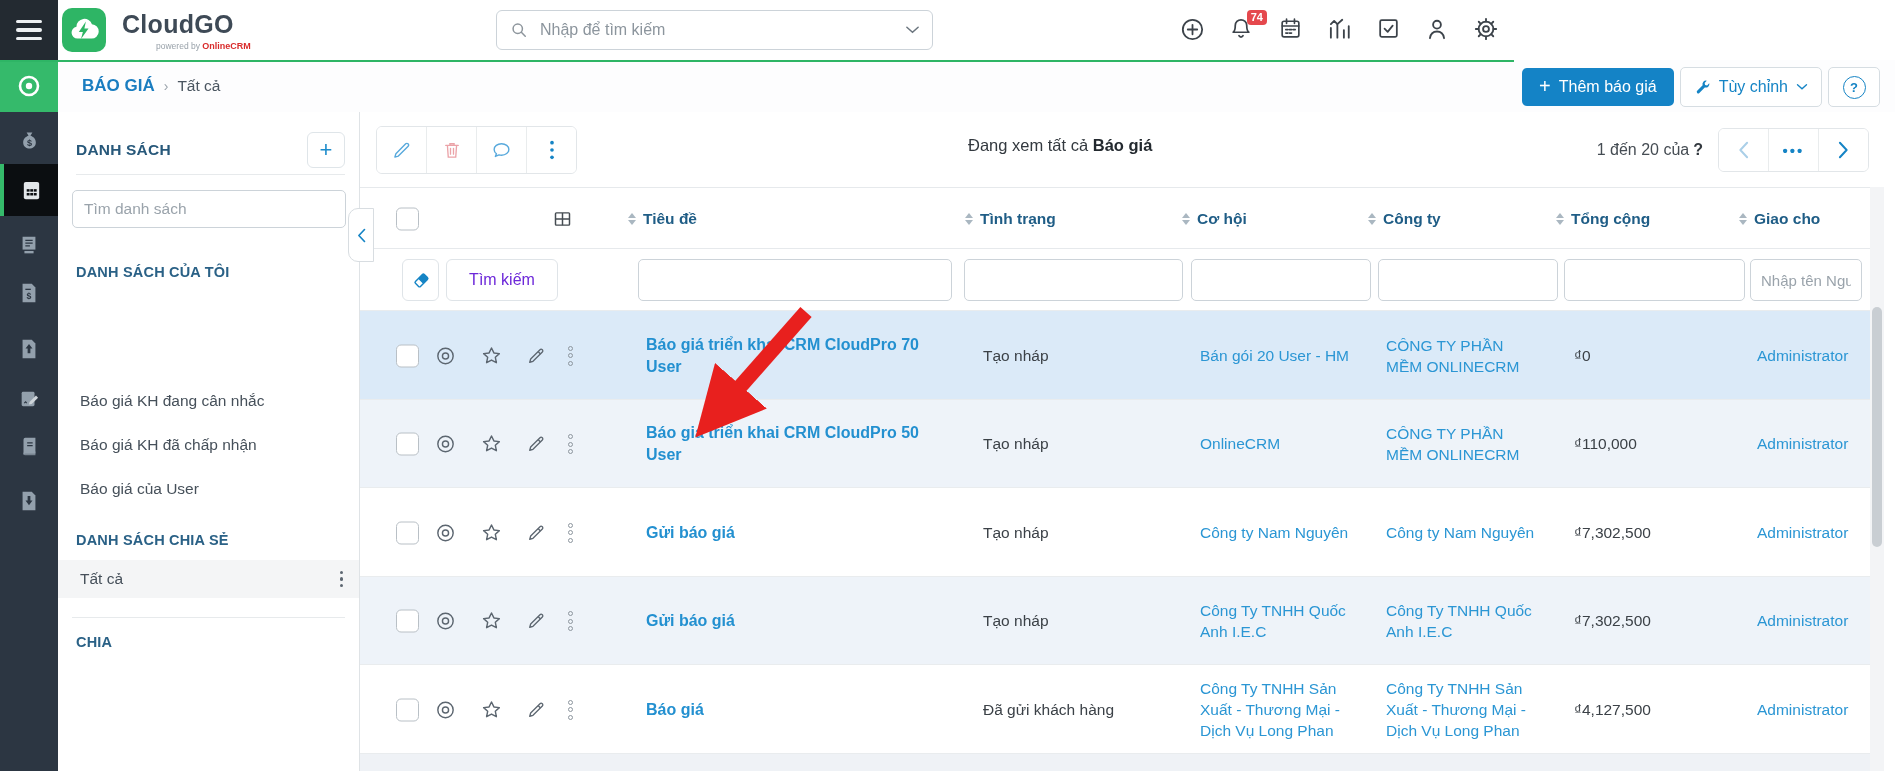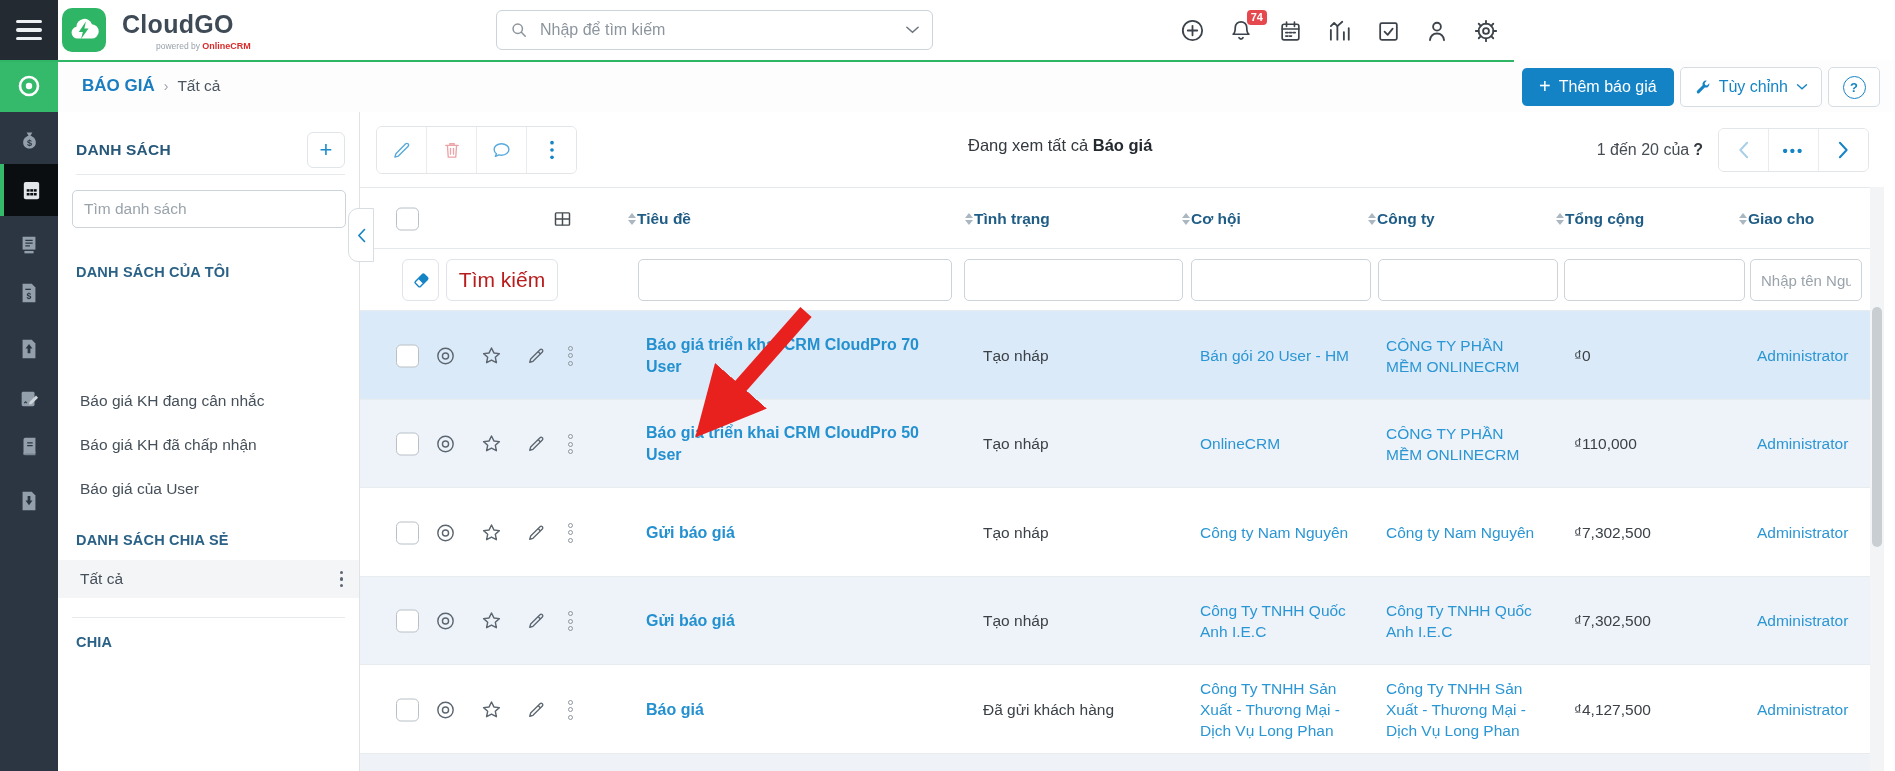--- a/index.html
+++ b/index.html
@@ -12,21 +12,21 @@
   .hamburger{position:absolute;left:0;top:0;width:58px;height:60px;background:#232a31;display:flex;flex-direction:column;justify-content:center;align-items:center;gap:5px;cursor:pointer}
   .hamburger span{width:26px;height:3.5px;background:#eef1f3;border-radius:2px}
   .logo-tile{position:absolute;left:62px;top:8px;width:44px;height:44px;border-radius:10px;background:#2eb565;display:flex;align-items:center;justify-content:center}
   .logo-name{position:absolute;left:122px;top:10px;font-size:25px;font-weight:800;color:#3e4a56;letter-spacing:.3px}
   .powered{position:absolute;left:156px;top:41px;font-size:8.5px;color:#98a1a9;white-space:nowrap}
   .powered b{color:#d92b2b;font-size:9px}
   .searchbox{position:absolute;left:496px;top:10px;width:437px;height:40px;border:1px solid #ccd3d9;border-radius:6px;display:flex;align-items:center;padding:0 12px;gap:9px;box-sizing:border-box;background:#fff}
   .searchbox input{flex:1;border:none;outline:none;font-size:16px;color:#0c4a6e;font-family:inherit;background:transparent}
   .searchbox input::placeholder{color:#8c959d}
   .top-icons{position:absolute;right:14px;top:0;height:60px;display:flex;align-items:center;gap:21px}
-  .tico{position:relative;width:28px;height:28px;display:flex;align-items:flex-end;justify-content:center;cursor:pointer}
+  .tico{position:relative;width:28px;height:28px;display:flex;align-items:flex-start;justify-content:center;cursor:pointer}
   .badge{position:absolute;top:-6px;right:-12px;background:#e5484d;color:#fff;font-size:11px;font-weight:700;padding:1px 4px;border-radius:4px;line-height:13px}
 
   
   .crumbbar{position:absolute;left:0;top:60px;width:1895px;height:52px;background:#fdfdfe;border-bottom:1px solid #e9ebed}
   .module-tile{position:absolute;left:0;top:0;width:58px;height:52px;background:#35ba6b;display:flex;align-items:center;justify-content:center}
   .breadcrumb{position:absolute;left:82px;top:0;height:52px;display:flex;align-items:center;gap:9px}
   .bc-mod{color:#1a7dc0;font-weight:700;font-size:17px;cursor:pointer}
   .bc-sep{color:#9aa3ab;font-size:14px}
   .bc-cur{color:#4a5560;font-size:15.5px}
   .crumb-actions{position:absolute;right:15px;top:7px;display:flex;gap:6px;align-items:center}
@@ -65,34 +65,34 @@
   .pager{position:absolute;right:26px;top:16px;display:flex;align-items:center;gap:15px}
   .pg-text{font-size:16px;color:#454c53}
   .pg-q{font-size:16px;font-weight:700;color:#33393f;margin-left:4px}
   .pg-group{display:flex;border:1px solid #e2e6e9;border-radius:6px;overflow:hidden}
   .pgbtn{width:49px;height:42px;background:#fff;display:flex;align-items:center;justify-content:center;cursor:pointer}
   .pgbtn + .pgbtn{border-left:1px solid #e9eced}
   .dots{color:#1584c5;font-size:15px;letter-spacing:2px;font-weight:700}
 
   .thead{position:absolute;left:0;top:75px;width:1510px;height:61px;border-top:1px solid #e6e9ec;background:#fff}
   .collapse-tab{position:absolute;left:-12px;top:96px;width:24px;height:52px;background:#fff;border:1px solid #d8dde1;border-radius:10px 0 0 10px;display:flex;align-items:center;justify-content:center;cursor:pointer;z-index:4}
-  .hcell{position:absolute;top:50%;transform:translateY(-50%);display:flex;align-items:center;gap:1px;cursor:pointer}
+  .hcell{position:absolute;top:50%;transform:translateY(-50%);display:flex;align-items:center;gap:7px;cursor:pointer}
   .hlabel{font-size:15.5px;font-weight:700;color:#1f5d86}
   .sort{display:inline-flex;flex-direction:column;gap:2px}
   .sort i{width:0;height:0;border-left:4.5px solid transparent;border-right:4.5px solid transparent}
   .sort .up{border-bottom:5px solid #aab7c1}
   .sort .dn{border-top:5px solid #aab7c1}
   .cb{width:23px;height:23px;border:1px solid #b9c0c6;border-radius:5px;background:#fff;box-sizing:border-box;cursor:pointer}
 
   .filters{position:absolute;left:0;top:136px;width:1510px;height:62px;border-top:1px solid #e6e9ec;background:#fff}
   .f-ctl{position:absolute;top:10px;height:42px;box-sizing:border-box}
   .fbtn{background:#fff;border:1px solid #dfe4e8;border-radius:6px;display:flex;align-items:center;justify-content:center;cursor:pointer}
   .f-input{border:1px solid #ccd3d9;border-radius:5px;padding:0 10px;font-size:15px;color:#333;font-family:inherit;outline:none}
   .f-input::placeholder{color:#9aa3ab}
-  .tk{color:#b91c1c;font-size:21px}
+  .tk{color:#6d28d9;font-size:16px}
 
   .row{position:absolute;left:0;width:1510px;border-top:1px solid #e9ecee}
   .r-sel{background:#dbeaf8}
   .r-alt{background:#eef3f9}
   .r-w{background:#fff}
   .cell{position:absolute;top:50%;transform:translateY(-50%)}
   .lnk{color:#2b96d4;cursor:pointer;line-height:1.38}
   .ttl{color:#2390d0;font-weight:600;font-size:16px;line-height:1.4;cursor:pointer}
   .plain{color:#3b4147;line-height:1.38}
   .rico{cursor:pointer;display:flex;align-items:center;justify-content:center}

